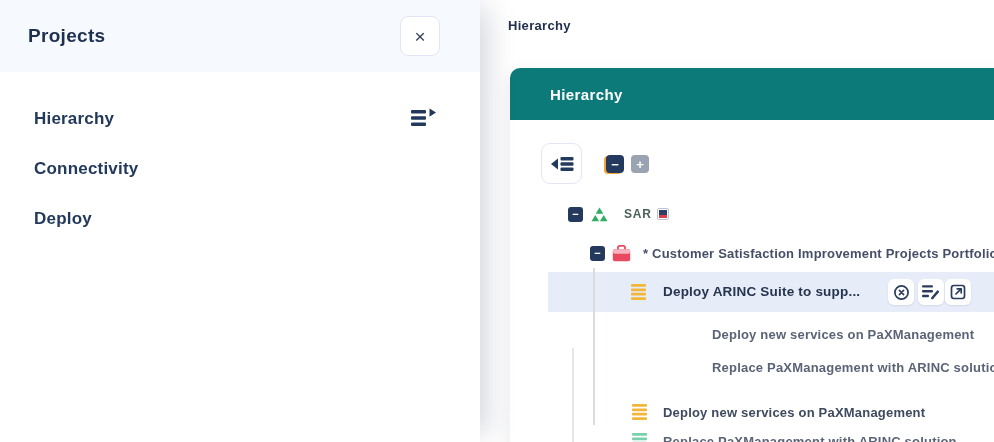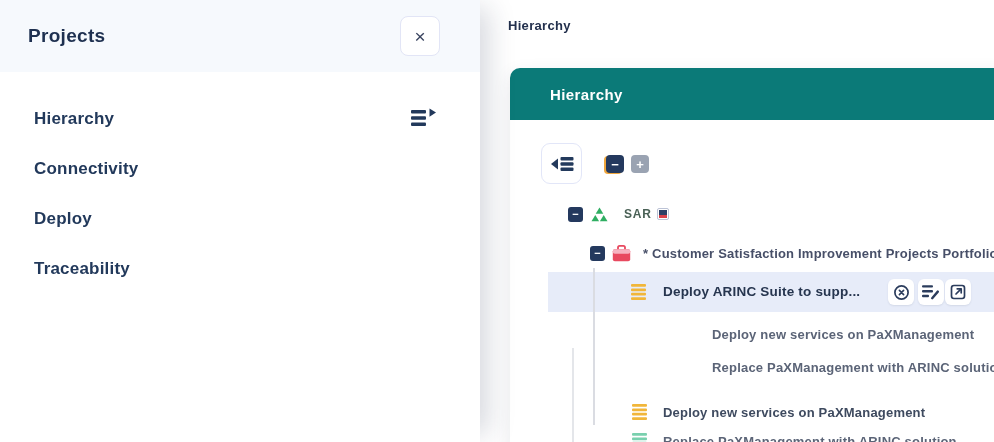--- a/index.html
+++ b/index.html
@@ -122,23 +122,20 @@
           <polygon points="18.5,1.5 25,5.6 18.5,9.7" fill="#22395b"></polygon>
         </svg>
       </span>
     </div>
     <div class="menu-item">
       <span>Connectivity</span>
     </div>
     <div class="menu-item">
       <span>Deploy</span>
     </div>
-    <div class="menu-item">
-      <span>Traceability</span>
-    </div>
   </div>
 </div>
 
 <div class="main">
   <div class="breadcrumb">Hierarchy</div>
 
   <div class="card">
     <div class="card-header">
       <span class="card-title">Hierarchy</span>
     </div>

